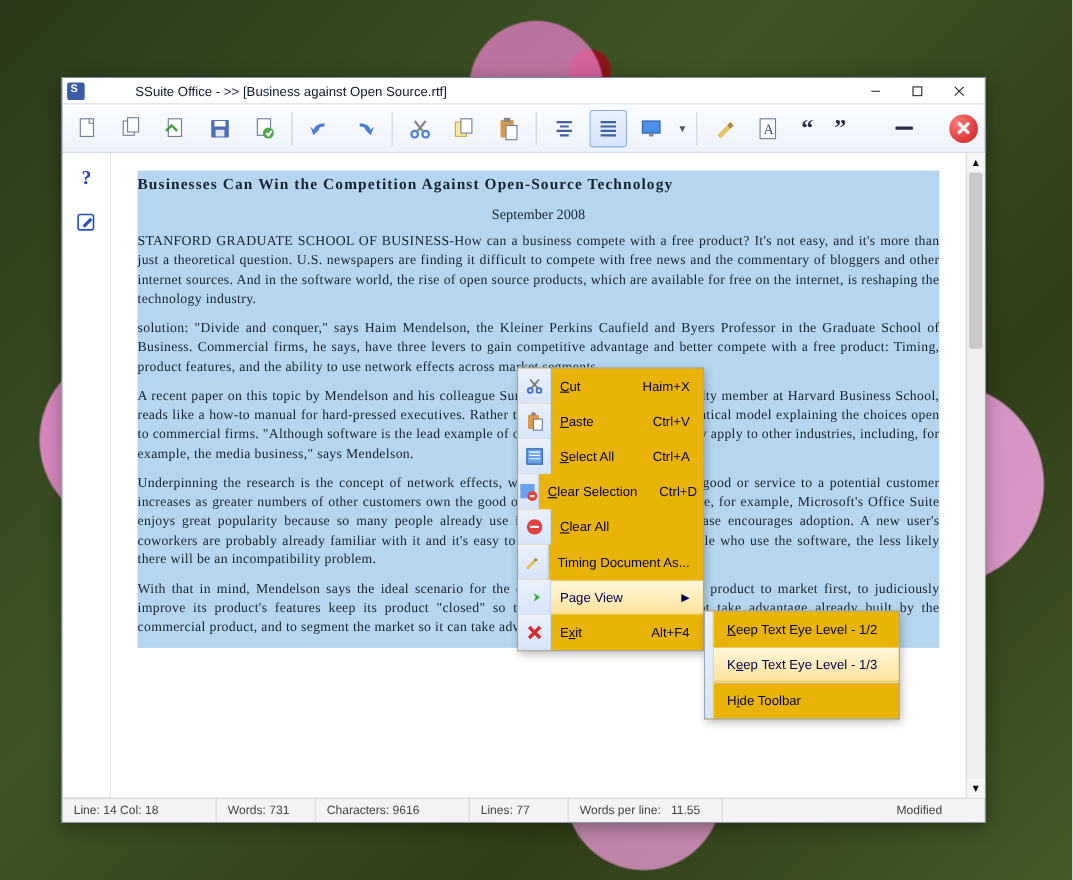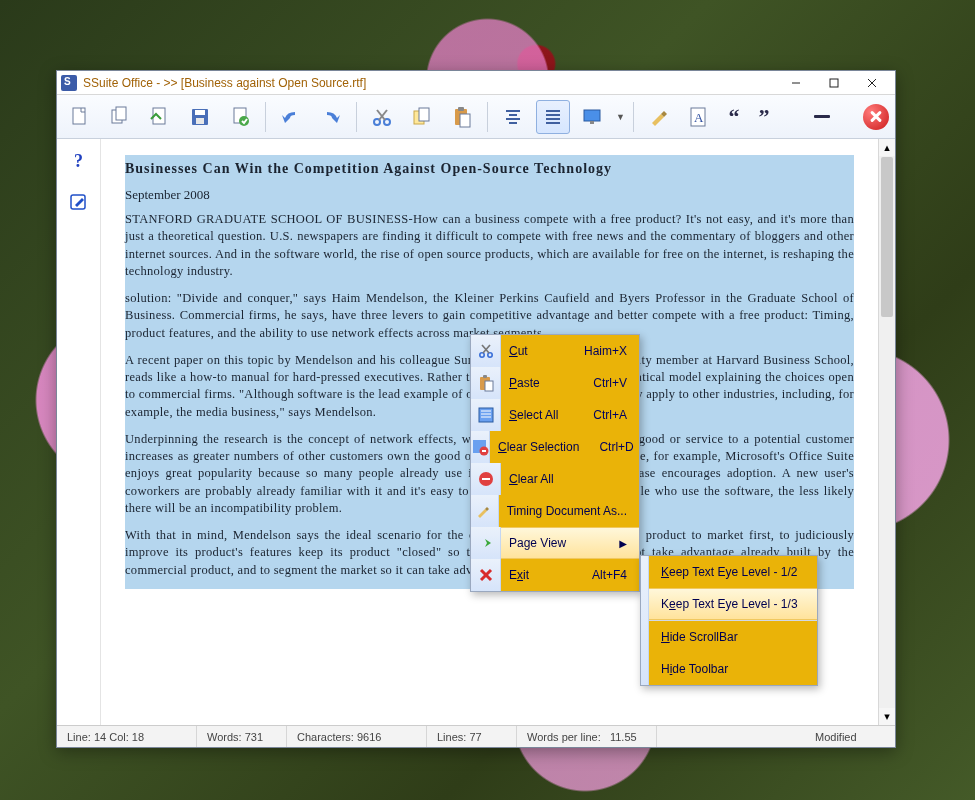--- a/index.html
+++ b/index.html
@@ -18,41 +18,41 @@
     position:relative;
   }
   .window {
     position:absolute; left:56px; top:70px; width:840px; height:678px;
     background:#fff; border:1px solid #7a8699; box-shadow:0 4px 16px rgba(0,0,0,.35);
     display:flex; flex-direction:column;
   }
   .titlebar { height:24px; display:flex; align-items:center; padding:0 4px; background:#fff; border-bottom:1px solid #d8d8d8; }
   .titlebar .appicon { width:16px; height:16px; background:#3b5ba8; border-radius:2px; margin-right:6px; position:relative; }
   .titlebar .appicon::after{content:"S";color:#fff;font:bold 10px Arial;position:absolute;left:3px;top:1px;}
-  .titlebar .ttl { color:#a16207; font-size:12px; flex:1; white-space:nowrap; overflow:hidden; }
+  .titlebar .ttl { color:#0f172a; font-size:12px; flex:1; white-space:nowrap; overflow:hidden;margin-left:40px; }
   .winbtns { display:flex; gap:0; }
   .winbtn { width:38px; height:22px; display:flex; align-items:center; justify-content:center; cursor:pointer; }
   .winbtn svg{width:10px;height:10px;stroke:#222;stroke-width:1;fill:none;}
   .toolbar { height:44px; background:linear-gradient(#fafcff,#eef3fb); border-bottom:1px solid #c8d0dc; display:flex; align-items:center; padding:0 6px; gap:6px; }
   .tbtn { width:34px; height:34px; display:flex; align-items:center; justify-content:center; cursor:pointer; border:1px solid transparent; border-radius:3px;}
   .tbtn.active{border-color:#8fb0e0;background:linear-gradient(#e8f0fe,#d6e6ff);}
   .tbtn svg{width:24px;height:24px;}
   .tsep{width:1px;height:30px;background:#c8d0dc;margin:0 2px;}
   .quote{font:bold 22px Georgia;color:#2a2a4a;width:24px;text-align:center;cursor:pointer;}
   .closeRed{width:26px;height:26px;border-radius:50%;background:radial-gradient(circle at 30% 30%,#ff7a7a,#cc1a1a);margin-left:auto;position:relative;cursor:pointer;}
   .closeRed::before,.closeRed::after{content:"";position:absolute;width:14px;height:3px;background:#fff;top:11px;left:6px;border-radius:2px;}
   .closeRed::before{transform:rotate(45deg);} .closeRed::after{transform:rotate(-45deg);}
   .mainrow{flex:1;display:flex;min-height:0;}
   .sidepanel{width:44px;background:#fff;border-right:1px solid #e4e4e4;display:flex;flex-direction:column;align-items:center;padding-top:12px;gap:22px;}
   .sideicon{width:20px;height:20px;cursor:pointer;}
   .docwrap{flex:1;position:relative;background:#fff;display:flex;}
   .page{flex:1;padding:16px 24px 8px 24px;overflow:hidden;color:#1a2330;}
   .page .hl{background:#b5d6ee;}
   .heading{font:bold 14px Georgia;letter-spacing:1px;text-align:justify;padding:6px 0;}
-  .date{font:13px Georgia;padding:4px 0 8px;}
+  .date{font:13px Georgia;padding:4px 0 8px;text-align:center;}
   .para{font:12.5px/1.38 Georgia;text-align:justify;padding-bottom:10px;letter-spacing:.3px;}
   .vscroll{width:17px;background:#f0f0f0;border-left:1px solid #d8d8d8;position:relative;}
   .vscroll .arrow{height:17px;display:flex;align-items:center;justify-content:center;background:#f6f6f6;}
   .vscroll .thumb{position:absolute;left:2px;right:2px;top:18px;height:160px;background:#c8c8c8;border-radius:2px;}
   .statusbar{height:22px;background:#f3f3f3;border-top:1px solid #cccccc;display:flex;align-items:center;font-size:11px;color:#444;}
   .statusbar .cell{padding:0 10px;border-right:1px solid #d6d6d6;height:100%;display:flex;align-items:center;min-width:90px;}
   .statusbar .cell.wide{min-width:140px;}
   .statusbar .spacer{flex:1;}
   
   .ctxmenu{position:absolute;background:#eab308;border:1px solid #9aa8bf;box-shadow:2px 3px 8px rgba(0,0,0,.28);font-size:12px;color:#000050;}
@@ -340,21 +340,18 @@
     <div class="ctxmenu sub" style="left:583px;top:484px;width:178px;">
       <div class="subleft"></div>
       <div class="row">
           <span class="lbl"><u>K</u>eep Text Eye Level - 1/2</span>
         </div>
       <div class="row hi">
           <span class="lbl">K<u>e</u>ep Text Eye Level - 1/3</span>
         </div>
       <div class="sep" style="margin-left:8px;"></div>
       <div class="row">
-          <span class="lbl"><u>H</u>ide ScrollBar</span>
-        </div>
-      <div class="row">
           <span class="lbl">H<u>i</u>de Toolbar</span>
         </div>
     </div>
 
   </div>
 </div>
 
 </body></html>

